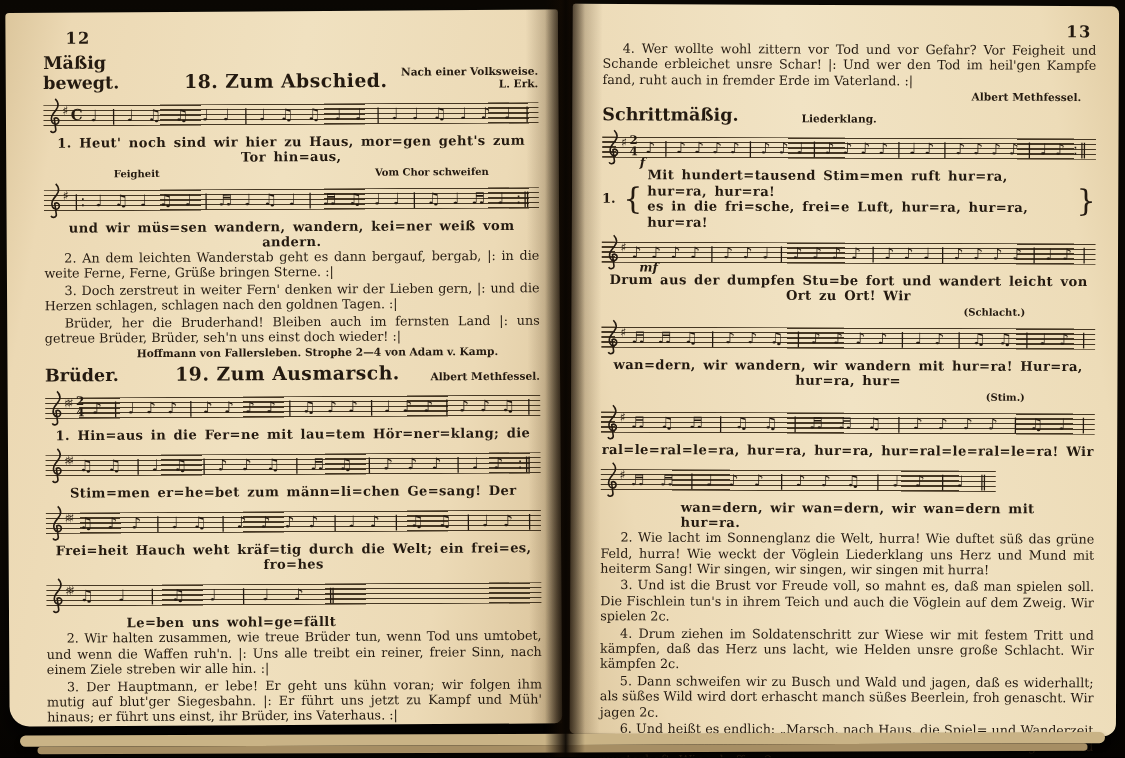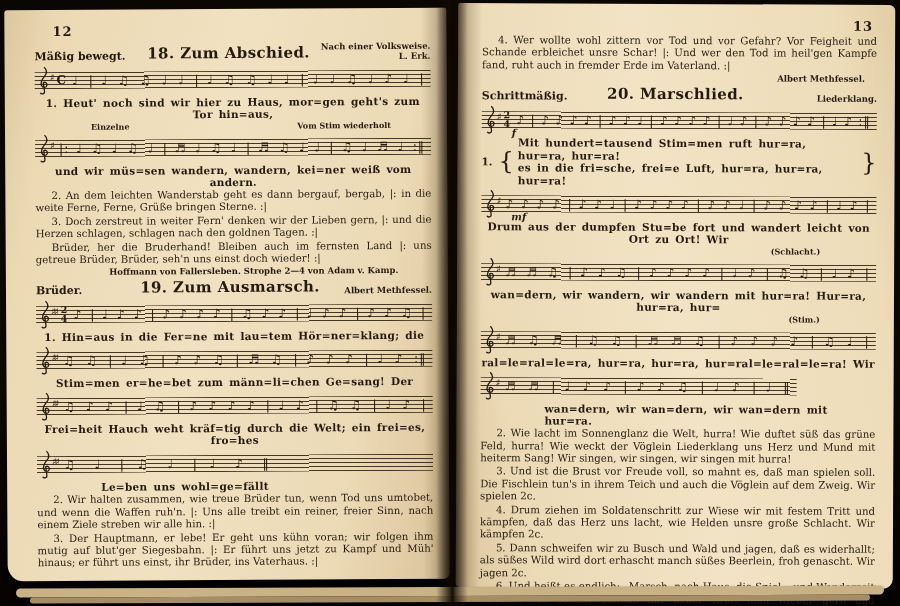--- a/index.html
+++ b/index.html
@@ -14,21 +14,21 @@
   .gutter{position:absolute;left:436px;top:0;width:32px;height:606px;z-index:5;
     background:linear-gradient(to right,rgba(18,10,3,0) 0%,rgba(18,10,3,.75) 40%,rgba(10,6,2,.95) 52%,rgba(18,10,3,.7) 62%,rgba(18,10,3,0) 100%);}
   .understrip1{position:absolute;left:16px;bottom:10px;width:868px;height:9px;background:#c9b386;border-radius:5px;transform:rotate(-0.2deg);box-shadow:0 3px 4px rgba(0,0,0,.6);}
   .understrip2{position:absolute;left:30px;bottom:4px;width:840px;height:6px;background:#a68e64;border-radius:4px;transform:rotate(-0.2deg);}
 
   .pagenum{font-size:13px;font-weight:bold;letter-spacing:1px;}
   .pn-l{margin:2px 0 4px 18px;}
   .pn-r{text-align:right;margin:4px 4px 2px 0;}
 
   .headrow{display:flex;align-items:flex-end;margin:2px 0 1px 0;}
-  .headrow .tempo{flex:0 0 26%;font-size:11px;font-weight:bold;}
+  .headrow .tempo{flex:0 0 26%;font-size:14px;font-weight:bold;}
   .headrow .title{flex:1 1 auto;text-align:center;font-size:15px;font-weight:bold;letter-spacing:.4px;}
   .headrow .credit{flex:0 0 28%;font-size:8.5px;font-weight:bold;text-align:right;}
 
   .staff{position:relative;height:31px;margin:2px 0 1px 0;}
   .stafflines{position:absolute;left:0;right:0;top:7px;height:17px;
     background:repeating-linear-gradient(to bottom,#453723 0 1px,transparent 1px 4px);}
   .staffrow{position:relative;display:flex;align-items:center;height:31px;}
   .clef{flex:0 0 auto;margin-left:2px;display:inline-flex;}
   .keysig{flex:0 0 auto;font-family:"DejaVu Sans",sans-serif;font-size:10px;letter-spacing:-2px;margin:-6px 2px 0 0;}
   .ts{flex:0 0 auto;display:inline-flex;flex-direction:column;align-items:center;font-weight:bold;font-size:9.5px;line-height:8.5px;margin:0 2px;}
@@ -79,22 +79,22 @@
         <span class="keysig">♯</span>
         <span class="ts">
             <span class="tc">C</span>
           </span>
         <span class="notes">♩ | ♩ ♫ ♫ ♩ ♩ | ♩ ♫ ♫ ♩ ♩ | ♩ ♩ ♫ ♩ ♪ ♩ |</span>
       </div>
     </div>
 
     <div class="lyric">1. Heut' noch sind wir hier zu Haus, mor=gen geht's zum Tor hin=aus,</div>
     <div class="lblrow">
-      <span>Einzelne</span>
-      <span>Vom Stim wiederholt</span>
+      <span>Feigheit</span>
+      <span>Vom Chor schweifen</span>
     </div>
 
     <div class="staff">
       <div class="stafflines"></div>
       <div class="staffrow">
         <span class="clef">
             <svg width="13" height="29" viewBox="0 0 13 29">
               <path d="M7.5 1 C10.5 4 10.5 7 8 10 C4.8 13.8 3.4 16.2 4.8 19.4 C6 22 9.6 21.8 10.2 19.2 C10.7 16.9 8.5 15.4 6.6 16.6 L7.8 25.4 C8.1 27.7 4.6 28.7 3.6 26.6" stroke="#241a10" fill="none" stroke-width="1.3"></path>
             </svg>
           </span>
@@ -180,21 +180,20 @@
   </div>
 
   <div class="page page-right">
     <div class="pagenum pn-r">13</div>
 
     <div class="verse">4. Wer wollte wohl zittern vor Tod und vor Gefahr? Vor Feigheit und Schande erbleichet unsre Schar! |: Und wer den Tod im heil'gen Kampfe fand, ruht auch in fremder Erde im Vaterland. :|</div>
     <div class="attr right">Albert Methfessel.</div>
 
     <div class="headrow">
       <span class="tempo">Schrittmäßig.</span>
-      <span class="title">20. Marschlied.</span>
       <span class="credit">Liederklang.</span>
     </div>
 
     <div class="staff">
       <div class="stafflines"></div>
       <div class="staffrow">
         <span class="clef">
             <svg width="13" height="29" viewBox="0 0 13 29">
               <path d="M7.5 1 C10.5 4 10.5 7 8 10 C4.8 13.8 3.4 16.2 4.8 19.4 C6 22 9.6 21.8 10.2 19.2 C10.7 16.9 8.5 15.4 6.6 16.6 L7.8 25.4 C8.1 27.7 4.6 28.7 3.6 26.6" stroke="#241a10" fill="none" stroke-width="1.3"></path>
             </svg>

